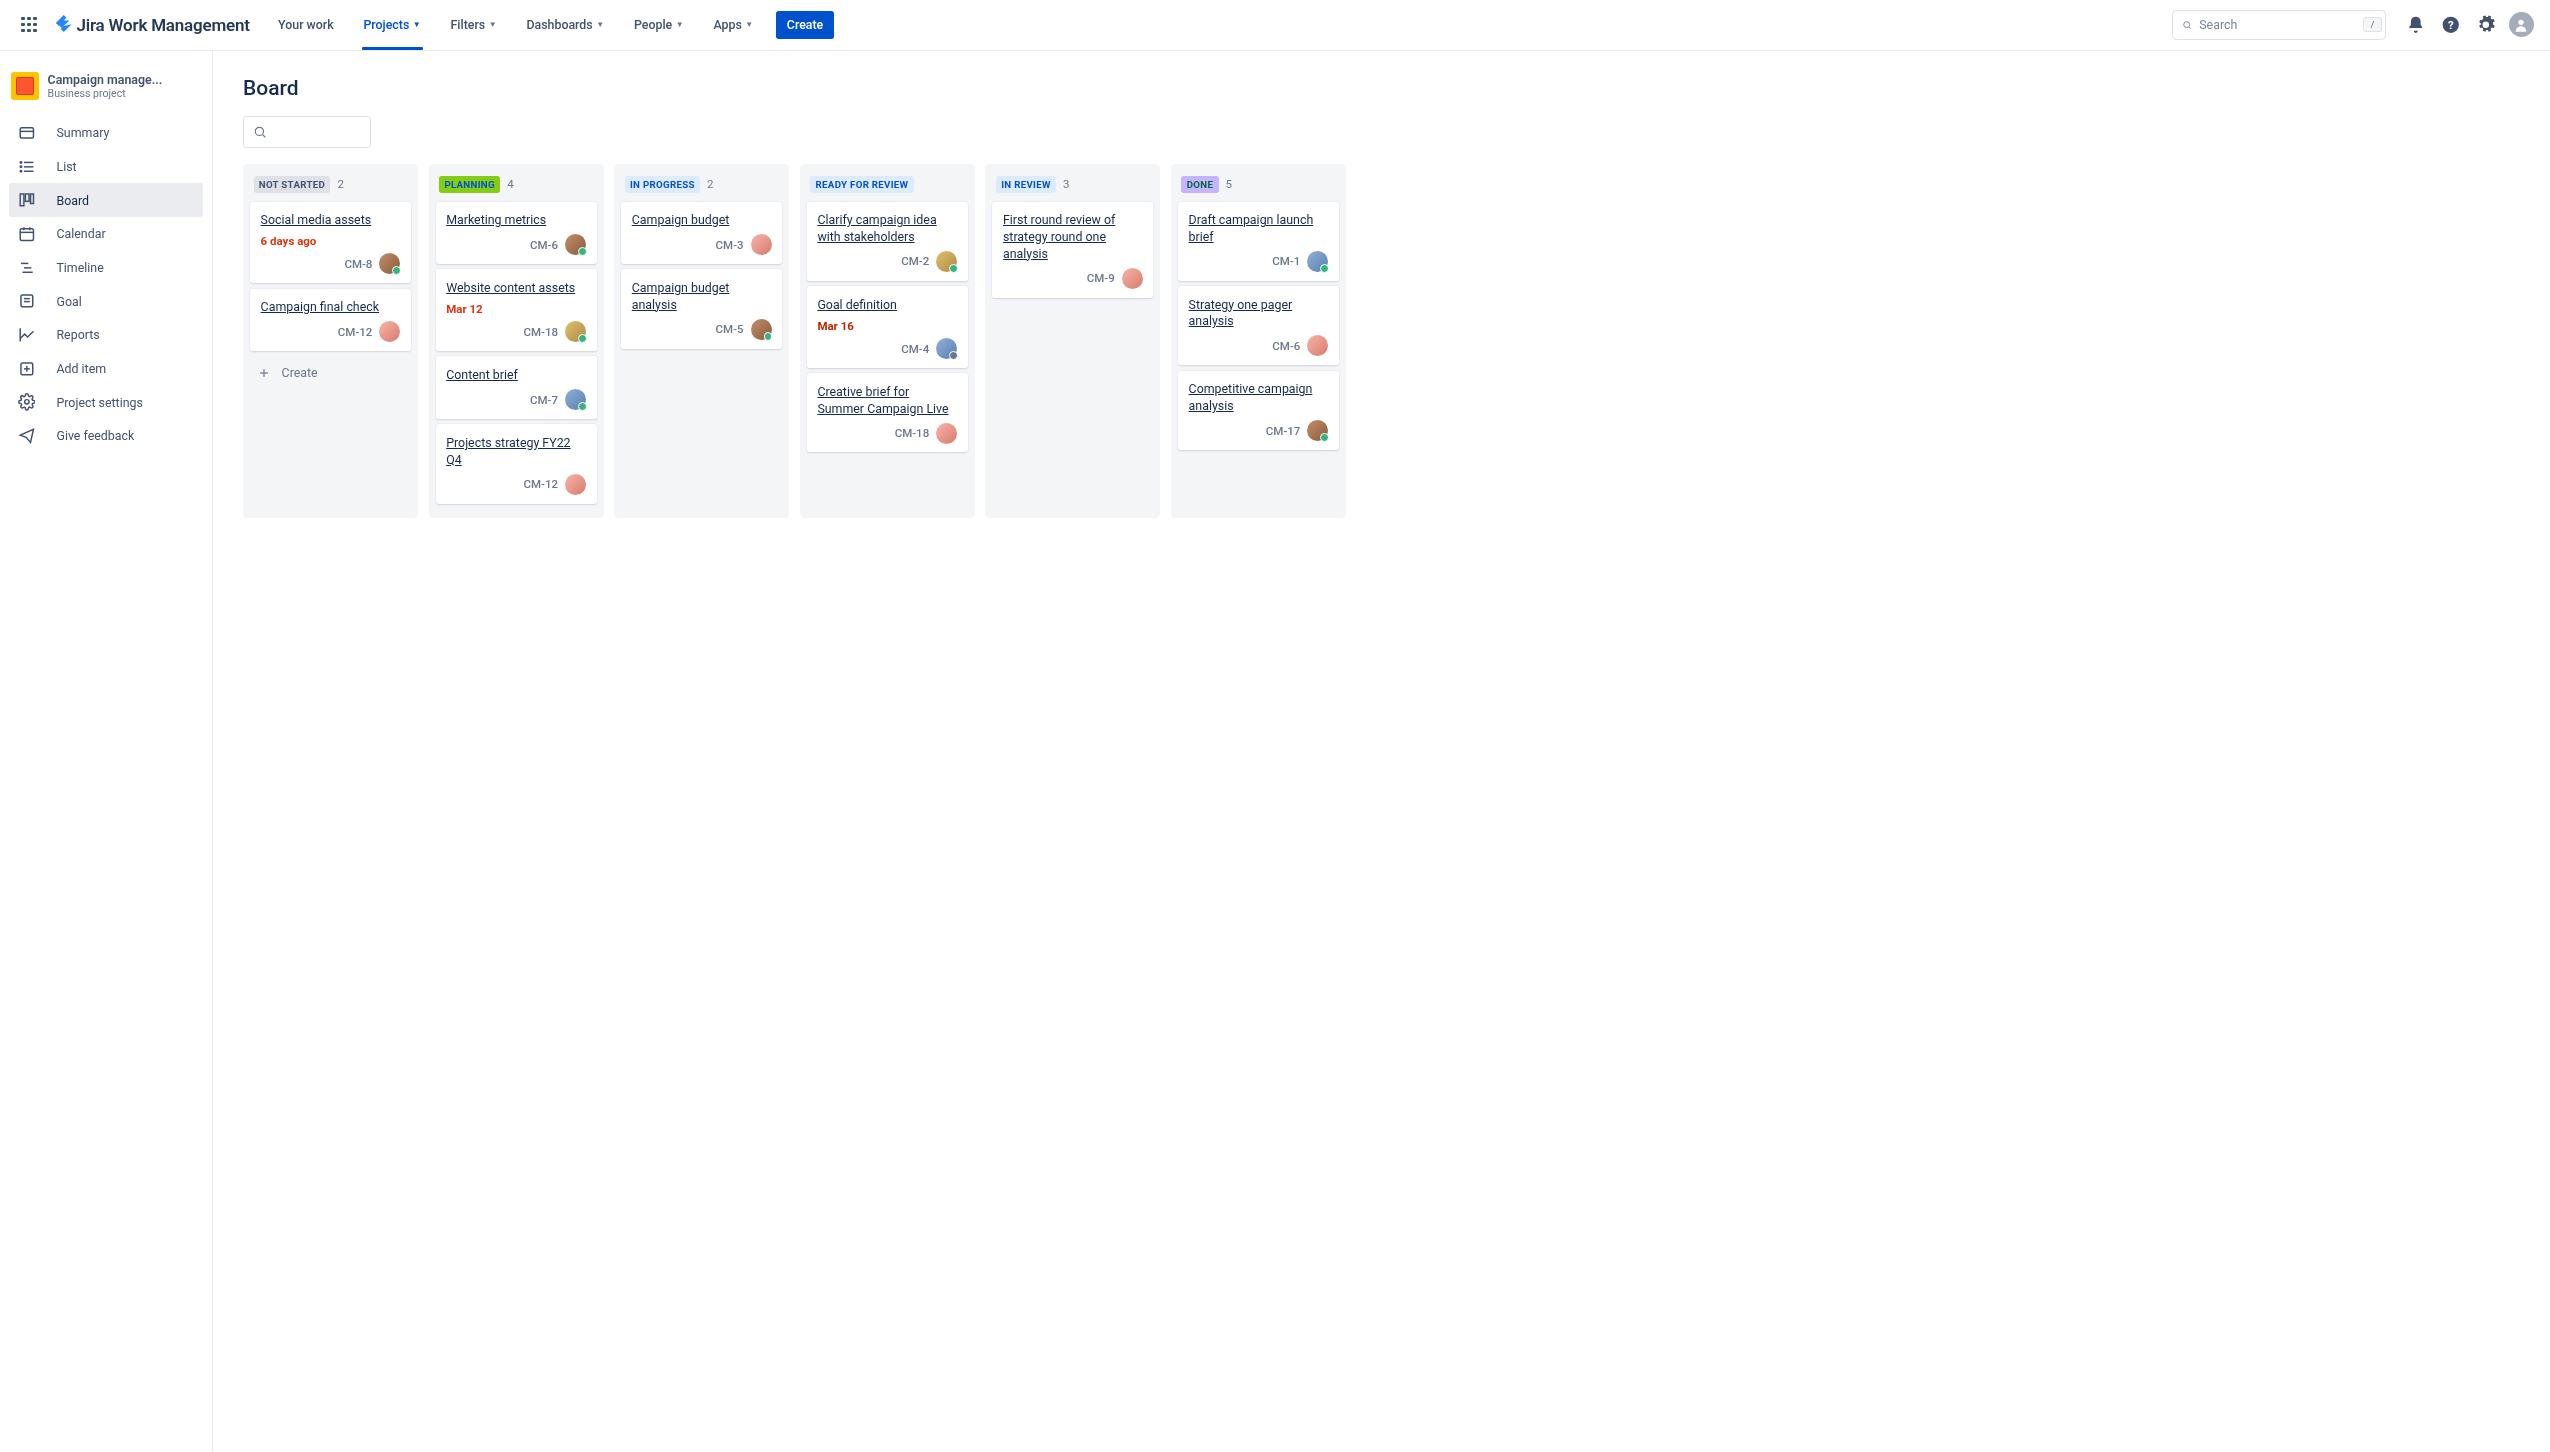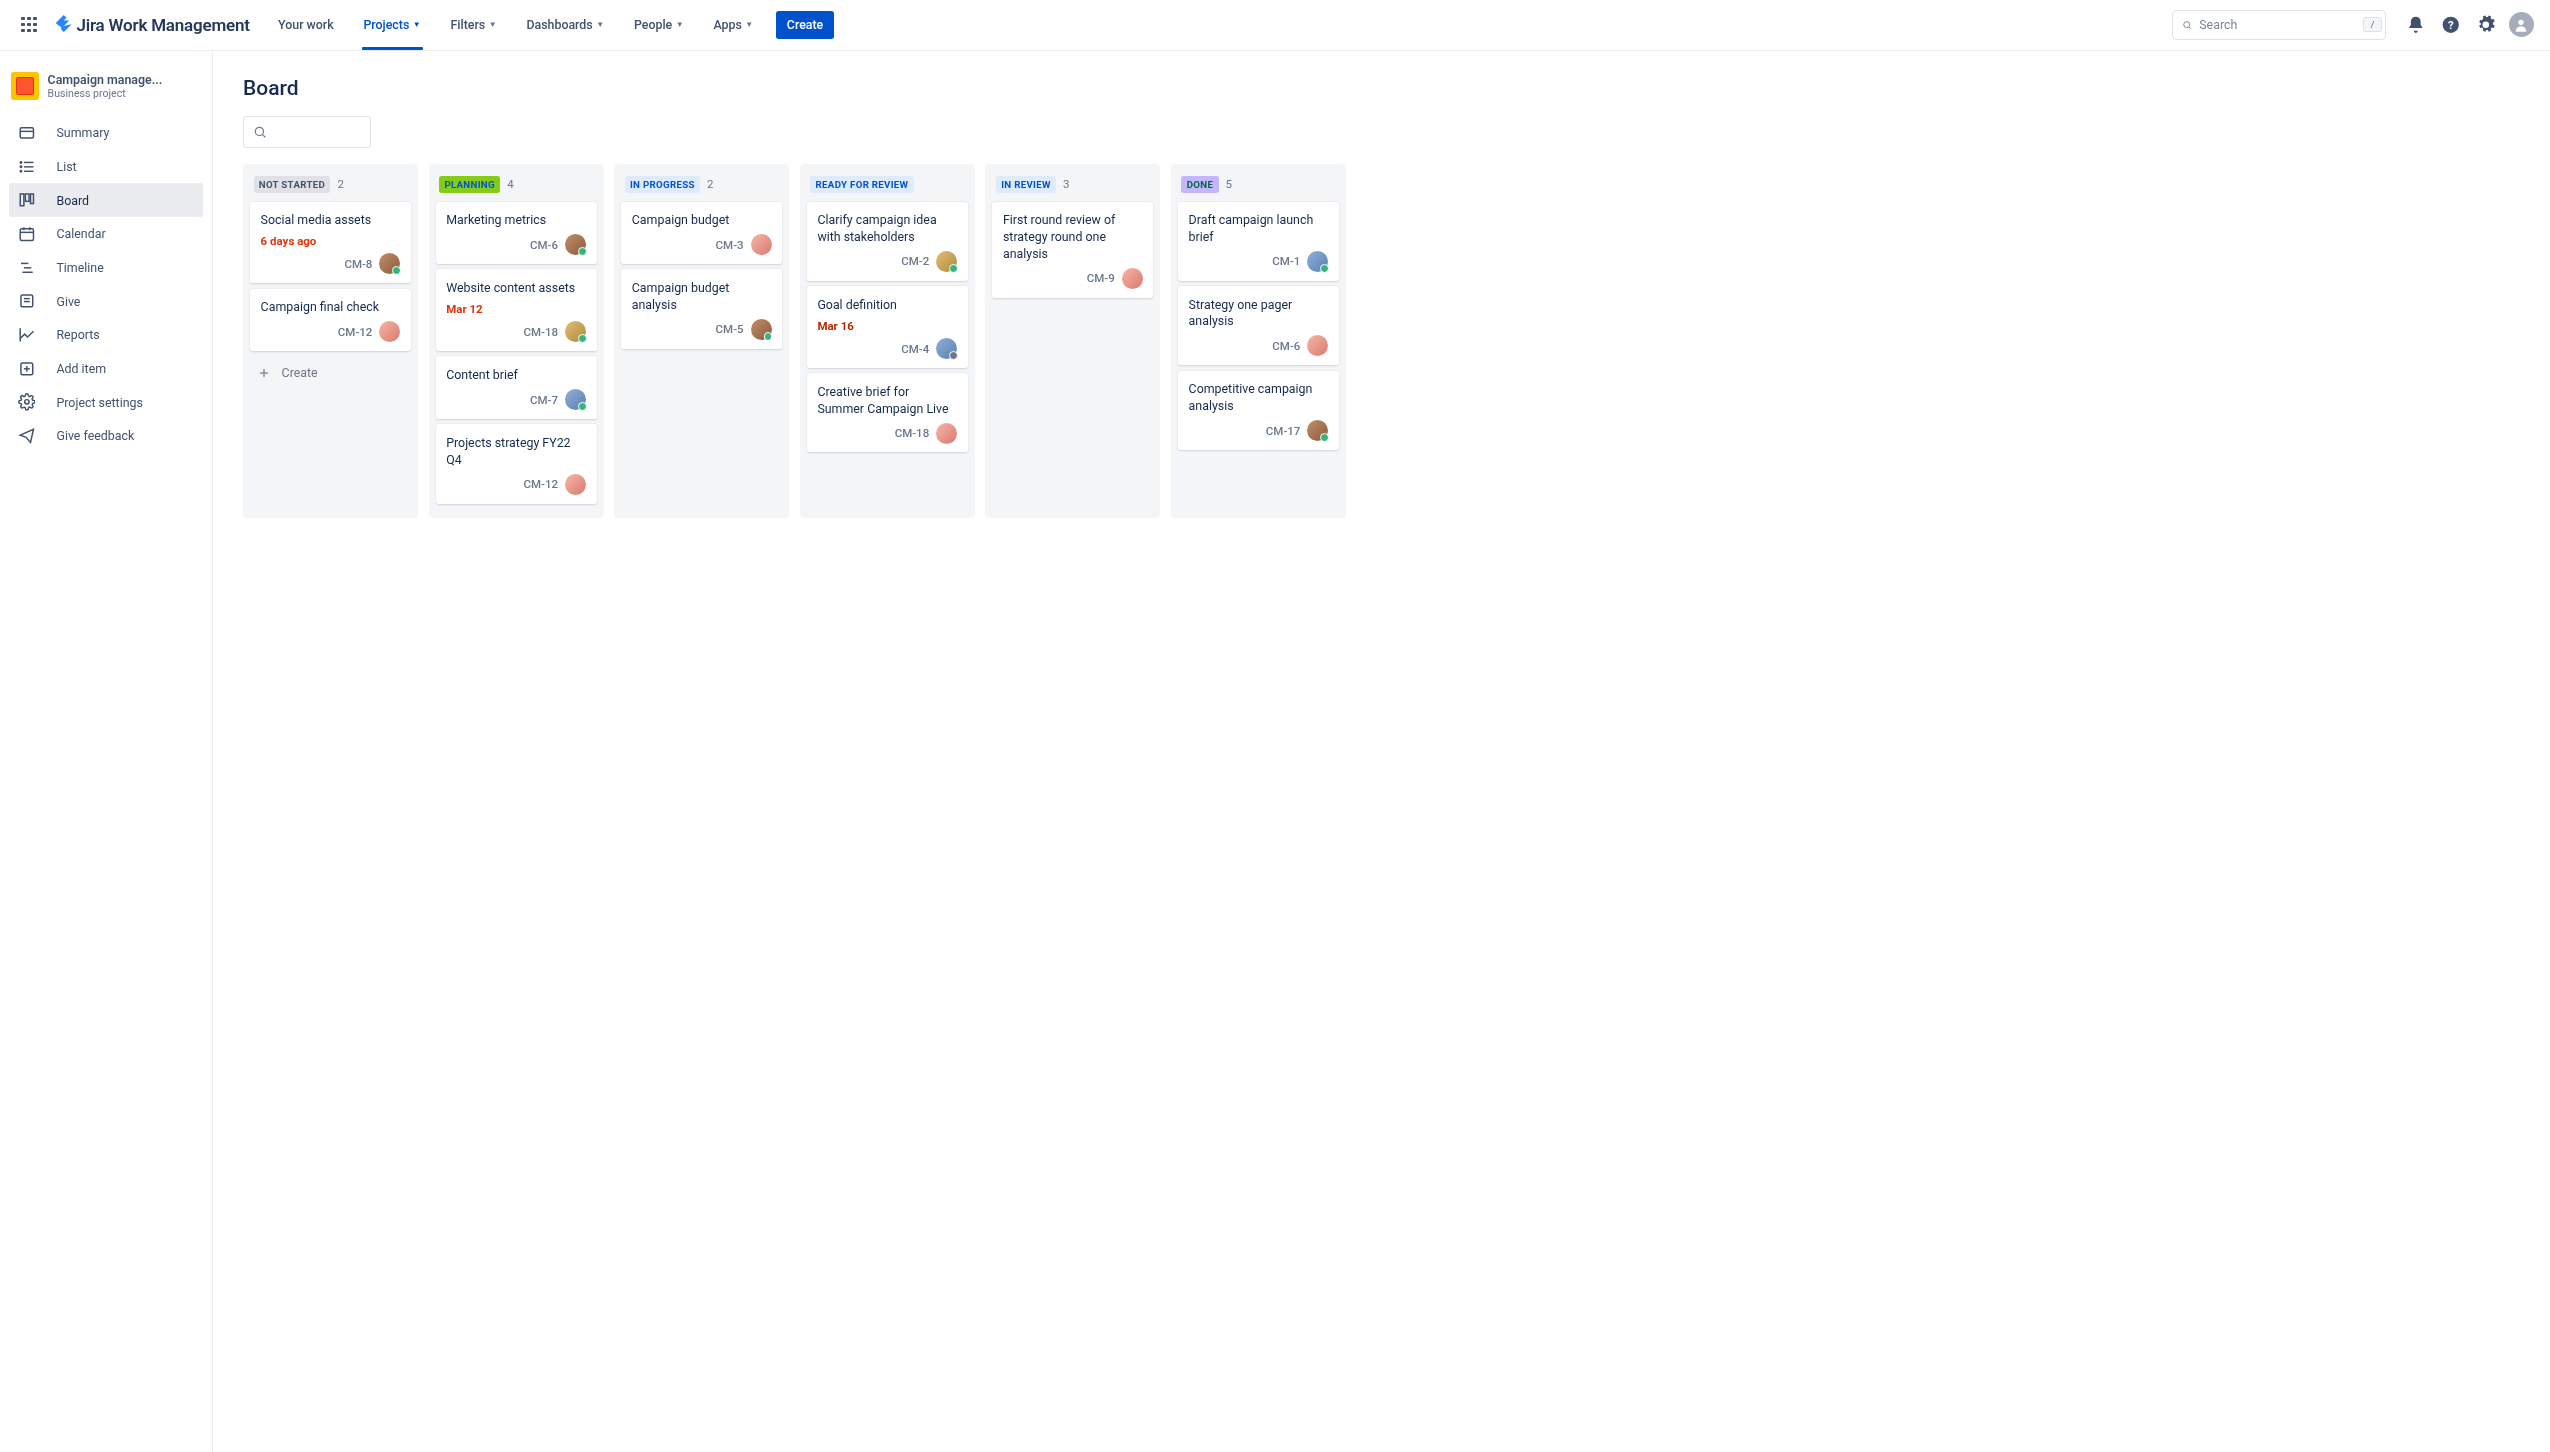--- a/index.html
+++ b/index.html
@@ -47,21 +47,21 @@
 .col-header { display:flex; align-items:center; gap:7px; padding:0 3.5px 8.9px 3.5px; }
 .col-title { font-size:9.7px; font-weight:700; letter-spacing:0.3px; padding:2.7px 5.3px; border-radius:2.7px; }
 .col-count { font-size:11.5px; color:#6B778C; }
 .notstarted .col-title { background:#DFE1E6; color:#42526E; }
 .planning .col-title { background:#84cc16; color:#0052CC; }
 .inprogress .col-title { background:#DEEBFF; color:#0052CC; }
 .ready .col-title { background:#DEEBFF; color:#0052CC; }
 .inreview .col-title { background:#DEEBFF; color:#0052CC; }
 .done .col-title { background:#c4b5fd; color:#006644; }
 .card { background:#fff; border-radius:2.7px; box-shadow:0 0.9px 1.8px rgba(9,30,66,0.15); padding:10.6px 10.6px 8.9px 10.6px; margin-bottom:5.3px; cursor:pointer; }
-.card-title { font-size:12.4px; color:#172B4D; line-height:1.35; margin-bottom:5.3px; }
+.card-title { font-size:12.4px; color:#172B4D; line-height:1.35; margin-bottom:5.3px;text-decoration:underline; }
 .card-date { font-size:11.5px; font-weight:700; margin-bottom:5.3px; }
 .card-date.overdue { color:#DE350B; }
 .card-date.due { color:#BF2600; }
 .card-footer { display:flex; align-items:center; justify-content:flex-end; gap:7px; margin-top:3.5px;}
 .card-key { font-size:11.5px; color:#6B778C; font-weight:500;}
 .card-avatar { width:21px; height:21px; border-radius:50%; position:relative; }
 .card-avatar.a0 { background:linear-gradient(135deg,#c28f6b,#8a5a3a); }
 .card-avatar.a1 { background:linear-gradient(135deg,#f7b5a8,#d87a6e); }
 .card-avatar.a2 { background:linear-gradient(135deg,#e0c070,#b08840); }
 .card-avatar.a3 { background:linear-gradient(135deg,#8fb0d8,#5a7fb0); }
@@ -204,21 +204,21 @@
           <span>Timeline</span>
         </div>
         <div class="side-item">
           <span class="sicon">
             <svg width="17.7" height="17.7" viewBox="0 0 24 24" fill="none" stroke="currentColor" stroke-width="2">
               <rect x="4" y="4" width="16" height="16" rx="2"></rect>
               <line x1="8" y1="9" x2="16" y2="9"></line>
               <line x1="8" y1="13" x2="16" y2="13"></line>
             </svg>
           </span>
-          <span>Give</span>
+          <span>Goal</span>
         </div>
         <div class="side-item">
           <span class="sicon">
             <svg width="17.7" height="17.7" viewBox="0 0 24 24" fill="none" stroke="currentColor" stroke-width="2">
               <polyline points="3 17 9 11 13 15 21 7"></polyline>
               <polyline points="3 21 3 3"></polyline>
             </svg>
           </span>
           <span>Reports</span>
         </div>

